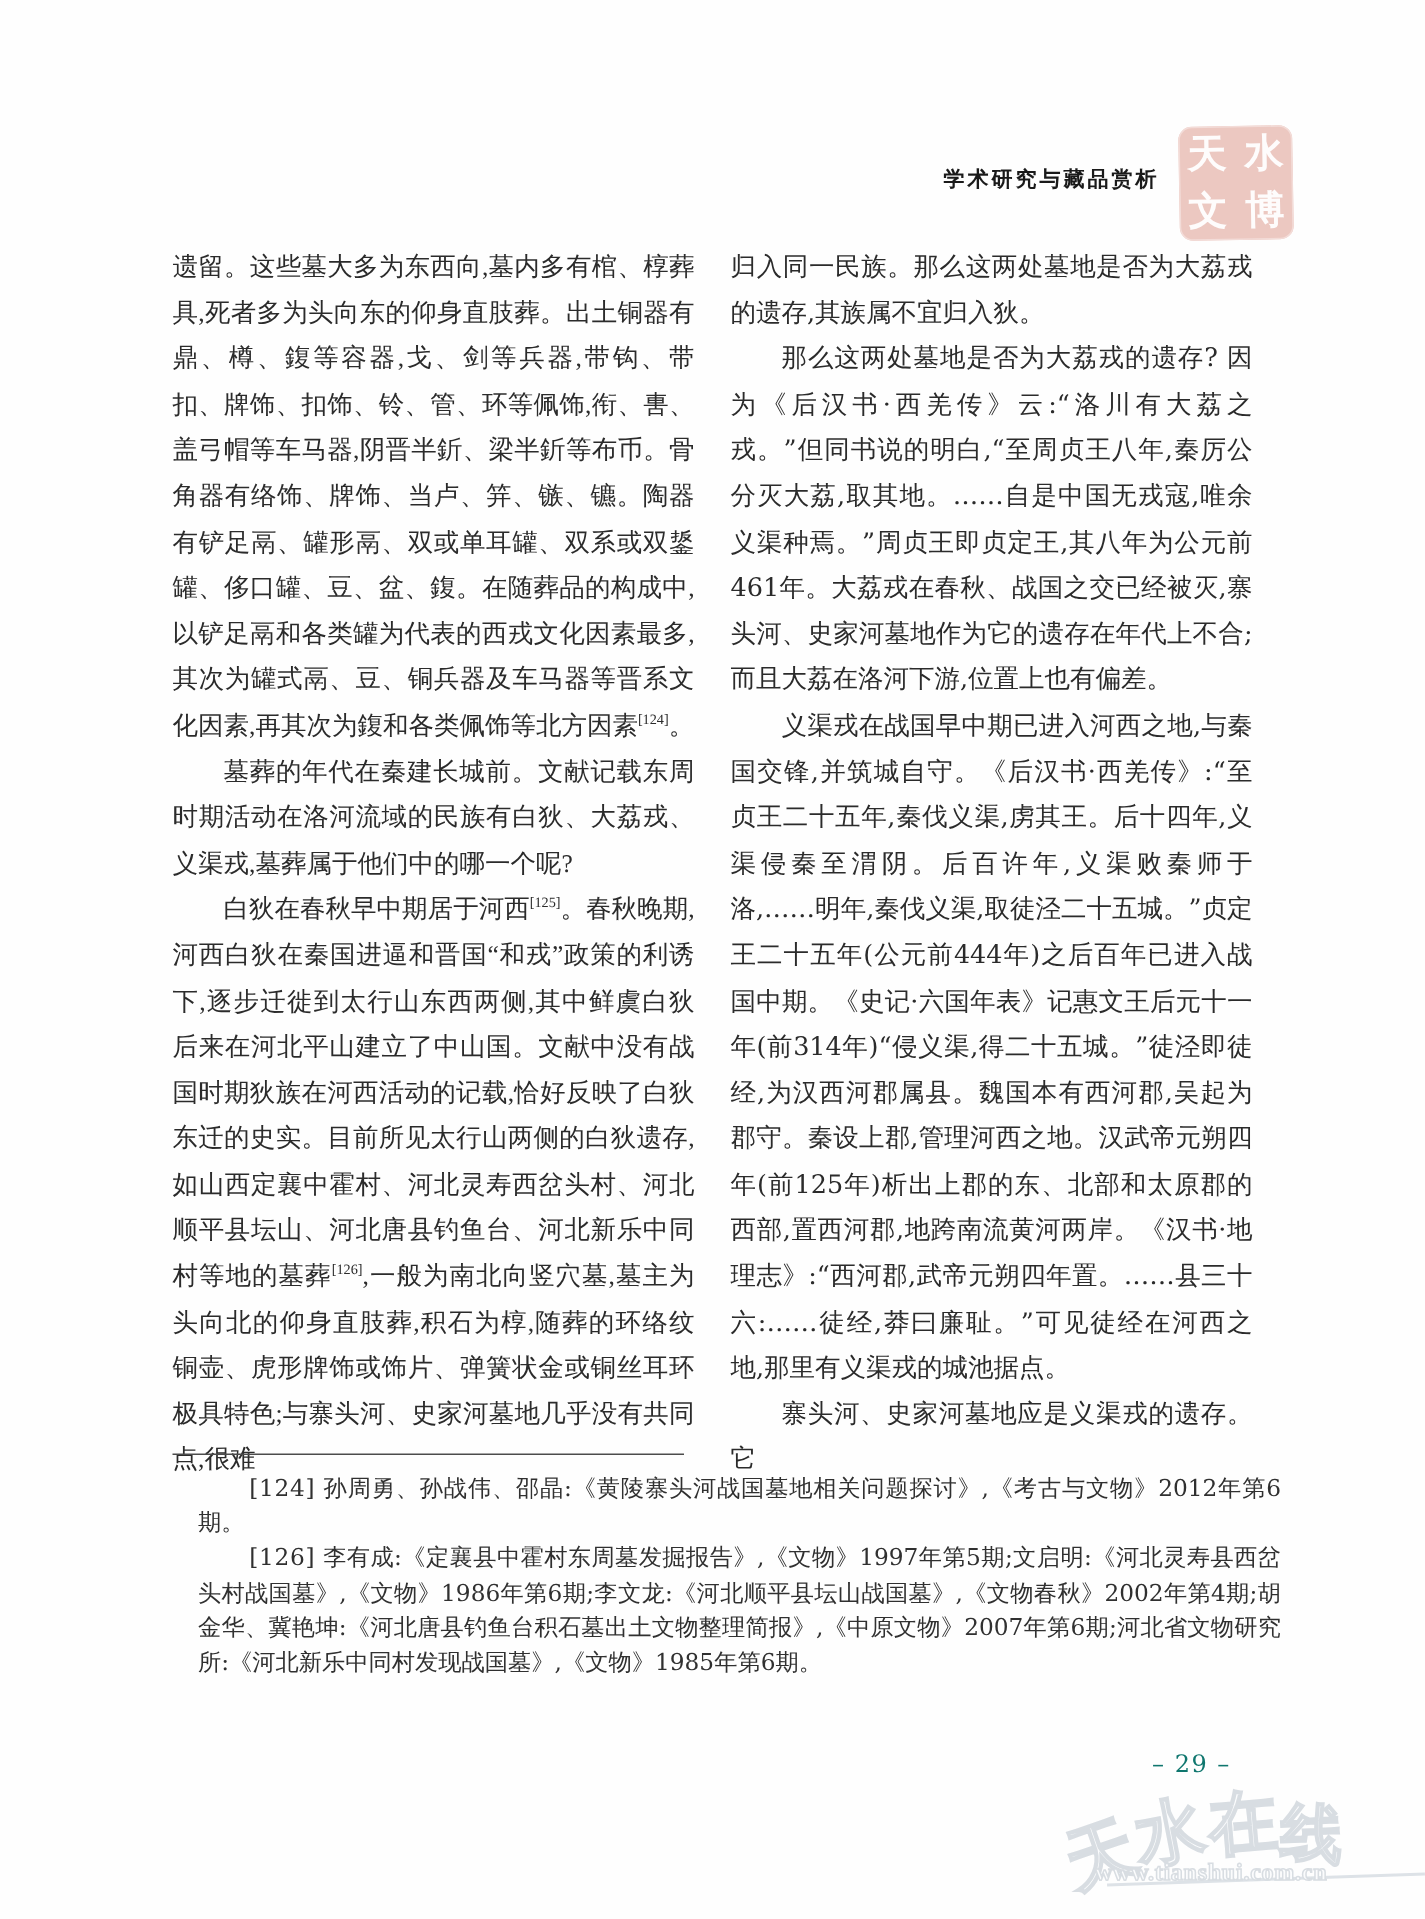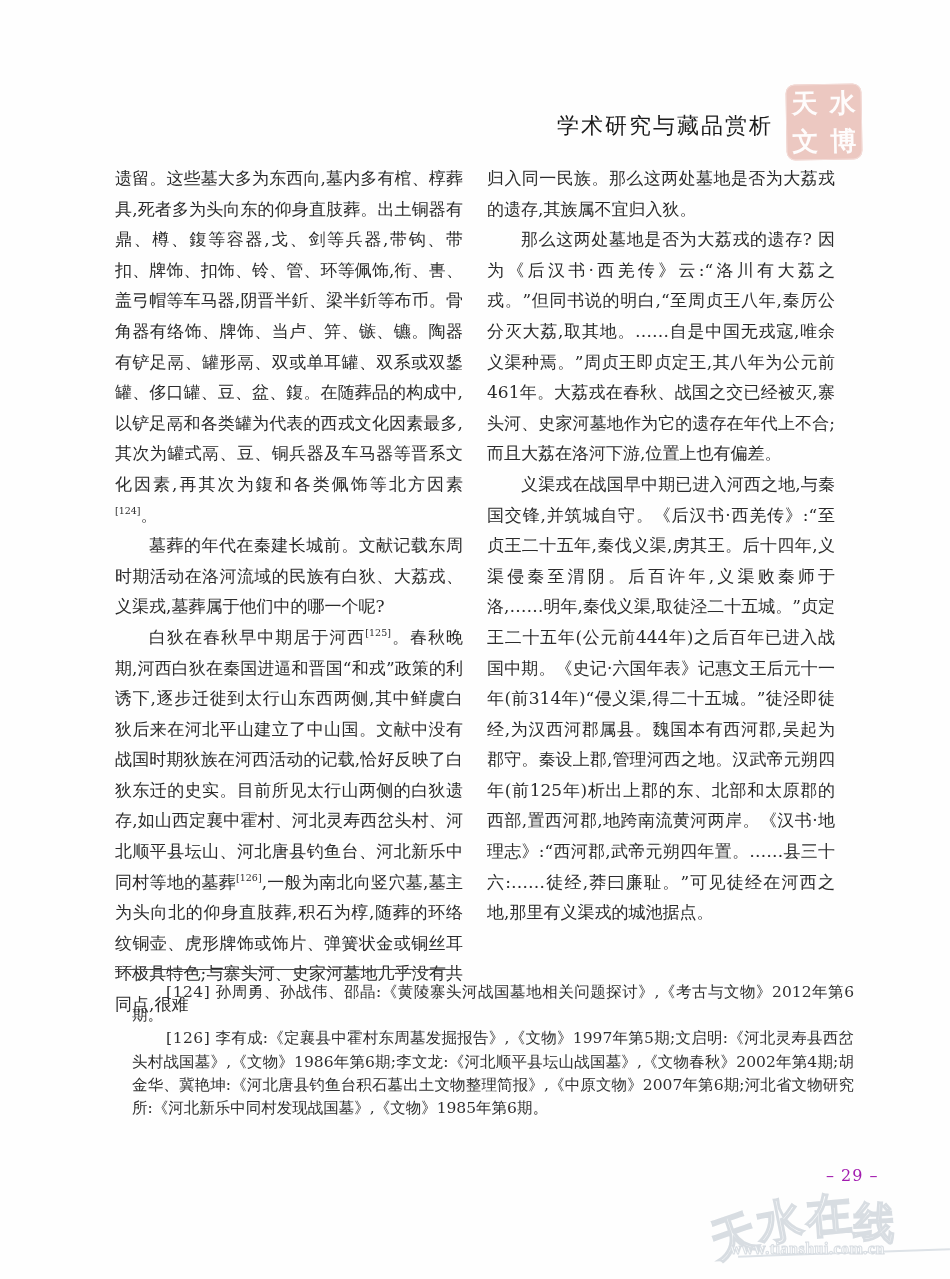--- a/index.html
+++ b/index.html
@@ -10,21 +10,21 @@
     color:#262626;
     position:relative;
     overflow:hidden;
   }
   .page{position:absolute;inset:0;background:#fefefe;}
 
   
   .section-title{
     position:absolute;top:111px;right:177px;
     font-family:"Liberation Sans","DejaVu Sans",sans-serif;
-    font-weight:400;font-size:22px;letter-spacing:2px;color:#1a1a1a;
+    font-weight:700;font-size:14px;letter-spacing:2px;color:#1a1a1a;
   }
   .seal{
     position:absolute;left:786px;top:84px;width:76px;height:76px;
     background:#ecc8c1;border-radius:9px;
     display:grid;grid-template-columns:1fr 1fr;grid-template-rows:1fr 1fr;
     align-items:center;justify-items:center;
     transform:rotate(-1deg);
     box-shadow:0 0 0 1px #f3dcd8 inset;
   }
   .seal span{
@@ -33,42 +33,42 @@
     font-family:"DejaVu Serif",serif;
   }
 
   
   .col{
     position:absolute;top:163px;
     font-size:17px;line-height:30.6px;
     text-align:justify;
     color:#2b2b2b;
   }
-  .col-left{left:115px;width:348px;}
+  .col-left{left:115px;width:348px;font-family:Liberation Serif, serif;}
   .col-right{left:487px;width:348px;}
   .para{margin:0;}
   .para.indent{text-indent:2em;}
   .para sup{font-size:9.5px;line-height:0;vertical-align:super;letter-spacing:0;}
 
   
   .fn-sep{
     position:absolute;left:115px;top:969px;width:341px;height:0;
     border-top:1.5px solid #4c4c4c;
   }
   .footnotes{
     position:absolute;left:132px;top:981px;width:722px;
     font-size:15.5px;line-height:23.2px;text-align:justify;color:#303030;
   }
   .footnotes p{margin:0;text-indent:2.2em;}
   .fn-label{letter-spacing:0.5px;}
 
   
   .page-number{
-    position:absolute;left:826px;top:1166px;
-    font-size:16px;letter-spacing:1px;color:#a21caf;text-align:right;
+    position:absolute;left:768px;top:1166px;
+    font-size:16px;letter-spacing:1px;color:#0f766e;text-align:right;
   }
 
   
   .watermark{position:absolute;left:700px;top:1180px;width:260px;height:99px;}
   .wm-chars{
     position:absolute;left:8px;top:10px;white-space:nowrap;
     font-family:"DejaVu Sans","Liberation Sans",sans-serif;
     font-weight:700;font-size:46px;
     color:#fbfcfd;
     -webkit-text-stroke:1.4px #d8dde2;
@@ -107,20 +107,21 @@
 
   <div class="col col-left">
       <p class="para">遗留。这些墓大多为东西向,墓内多有棺、椁葬具,死者多为头向东的仰身直肢葬。出土铜器有鼎、樽、鍑等容器,戈、剑等兵器,带钩、带扣、牌饰、扣饰、铃、管、环等佩饰,衔、軎、盖弓帽等车马器,阴晋半釿、梁半釿等布币。骨角器有络饰、牌饰、当卢、笄、镞、镳。陶器有铲足鬲、罐形鬲、双或单耳罐、双系或双鋬罐、侈口罐、豆、盆、鍑。在随葬品的构成中,以铲足鬲和各类罐为代表的西戎文化因素最多,其次为罐式鬲、豆、铜兵器及车马器等晋系文化因素,再其次为鍑和各类佩饰等北方因素<sup>[124]</sup>。</p>
       <p class="para indent">墓葬的年代在秦建长城前。文献记载东周时期活动在洛河流域的民族有白狄、大荔戎、义渠戎,墓葬属于他们中的哪一个呢?</p>
       <p class="para indent">白狄在春秋早中期居于河西<sup>[125]</sup>。春秋晚期,河西白狄在秦国进逼和晋国“和戎”政策的利诱下,逐步迁徙到太行山东西两侧,其中鲜虞白狄后来在河北平山建立了中山国。文献中没有战国时期狄族在河西活动的记载,恰好反映了白狄东迁的史实。目前所见太行山两侧的白狄遗存,如山西定襄中霍村、河北灵寿西岔头村、河北顺平县坛山、河北唐县钓鱼台、河北新乐中同村等地的墓葬<sup>[126]</sup>,一般为南北向竖穴墓,墓主为头向北的仰身直肢葬,积石为椁,随葬的环络纹铜壶、虎形牌饰或饰片、弹簧状金或铜丝耳环极具特色;与寨头河、史家河墓地几乎没有共同点,很难</p>
     </div>
   <div class="col col-right">
       <p class="para">归入同一民族。那么这两处墓地是否为大荔戎的遗存,其族属不宜归入狄。</p>
       <p class="para indent">那么这两处墓地是否为大荔戎的遗存? 因为《后汉书·西羌传》云:“洛川有大荔之戎。”但同书说的明白,“至周贞王八年,秦厉公分灭大荔,取其地。……自是中国无戎寇,唯余义渠种焉。”周贞王即贞定王,其八年为公元前461年。大荔戎在春秋、战国之交已经被灭,寨头河、史家河墓地作为它的遗存在年代上不合;而且大荔在洛河下游,位置上也有偏差。</p>
       <p class="para indent">义渠戎在战国早中期已进入河西之地,与秦国交锋,并筑城自守。《后汉书·西羌传》:“至贞王二十五年,秦伐义渠,虏其王。后十四年,义渠侵秦至渭阴。后百许年,义渠败秦师于洛,……明年,秦伐义渠,取徒泾二十五城。”贞定王二十五年(公元前444年)之后百年已进入战国中期。《史记·六国年表》记惠文王后元十一年(前314年)“侵义渠,得二十五城。”徒泾即徒经,为汉西河郡属县。魏国本有西河郡,吴起为郡守。秦设上郡,管理河西之地。汉武帝元朔四年(前125年)析出上郡的东、北部和太原郡的西部,置西河郡,地跨南流黄河两岸。《汉书·地理志》:“西河郡,武帝元朔四年置。……县三十六:……徒经,莽曰廉耻。”可见徒经在河西之地,那里有义渠戎的城池据点。</p>
+      <p class="para indent">寨头河、史家河墓地应是义渠戎的遗存。它</p>
     </div>
 
   <div class="fn-sep"></div>
   <div class="footnotes">
     <p><span class="fn-label">[124]</span><span> 孙周勇、孙战伟、邵晶:《黄陵寨头河战国墓地相关问题探讨》,《考古与文物》2012年第6期。</span></p>
     <p><span class="fn-label">[126]</span><span> 李有成:《定襄县中霍村东周墓发掘报告》,《文物》1997年第5期;文启明:《河北灵寿县西岔头村战国墓》,《文物》1986年第6期;李文龙:《河北顺平县坛山战国墓》,《文物春秋》2002年第4期;胡金华、冀艳坤:《河北唐县钓鱼台积石墓出土文物整理简报》,《中原文物》2007年第6期;河北省文物研究所:《河北新乐中同村发现战国墓》,《文物》1985年第6期。</span></p>
   </div>
 
   <div class="page-number">– 29 –</div>
 

